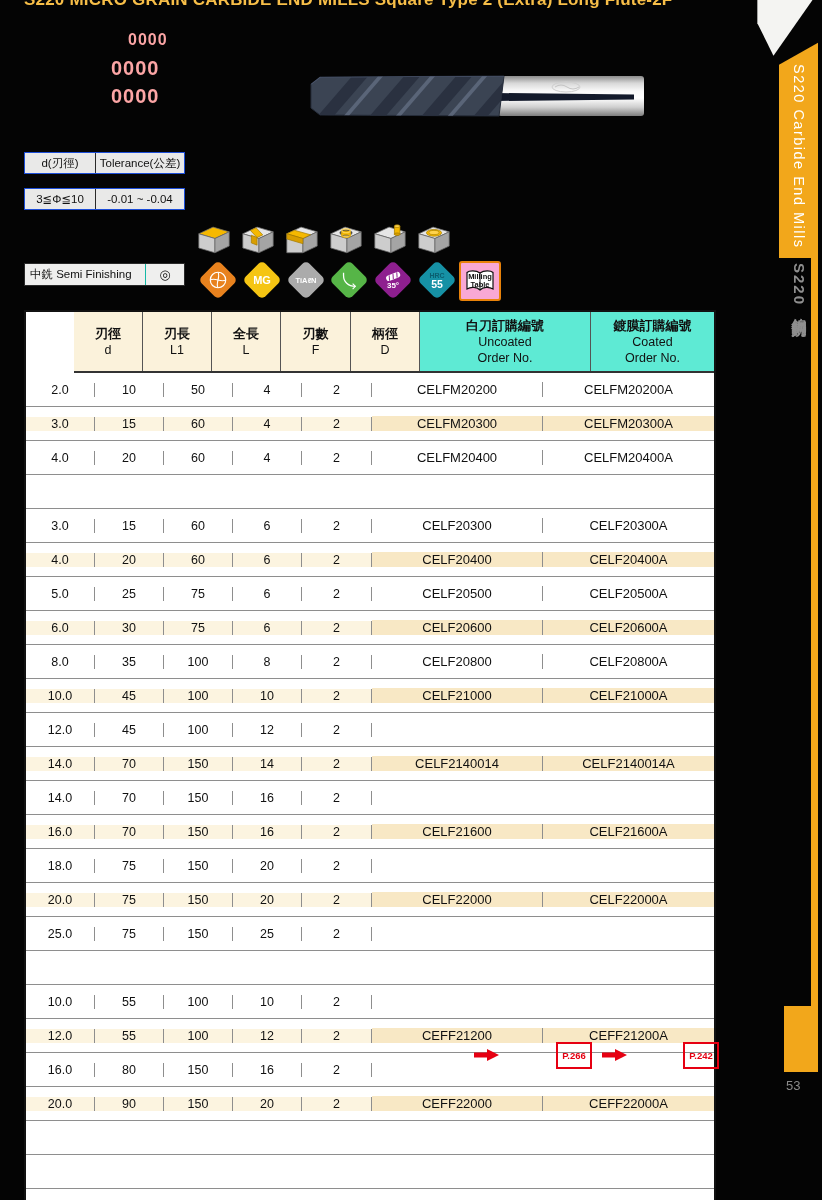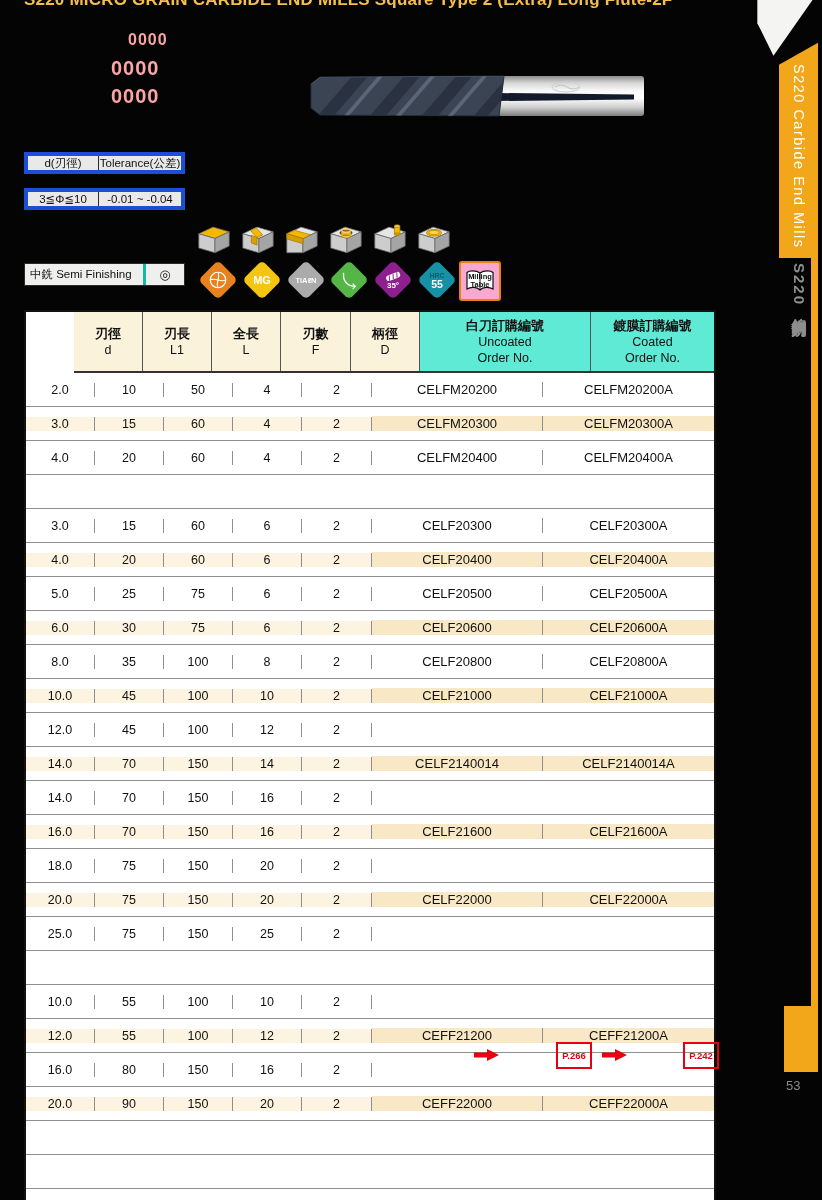--- a/index.html
+++ b/index.html
@@ -29,30 +29,30 @@
     letter-spacing:1.5px; padding-top:18px; }
   .side-strip { position:absolute; left:811px; top:256px; width:7px; height:750px; background:#F2A71B; }
   .side-foot  { position:absolute; left:784px; top:1006px; width:34px; height:66px; background:#F2A71B; }
   .side-cn { position:absolute; left:780px; top:263px; width:28px; height:140px;
     writing-mode:vertical-rl; color:#8F8F8F; font-size:15px; font-weight:bold;
     letter-spacing:2px; text-align:left; }
   .page-num { position:absolute; left:786px; top:1078px; color:#8a8a8a; font-size:13px; }
 
   
   .mini-table { position:absolute; left:24px; width:161px; height:22px;
-    display:flex; background:#E9E9E8; border:4px solid #1d4ed8; }
+    display:flex; background:#E9E9E8; border:1px solid #1d4ed8; }
   .mini-cell { display:flex; align-items:center; justify-content:center;
     font-size:11.5px; color:#111; }
   .mini-cell.first { width:71px; border-right:1px solid #2a2a2a; }
   .mini-cell.rest  { flex:1; }
   .tol-head { top:152px; } .tol-val { top:188px; }
   .finish-box { position:absolute; left:24px; top:263px; width:161px; height:23px;
     display:flex; background:#EFEFEE; border:1px solid #2a2a2a; }
   .finish-label { flex:1; display:flex; align-items:center; padding-left:5px;
-    font-size:11.5px; color:#111; border-right:3px solid #14b8a6; }
+    font-size:11.5px; color:#111; border-right:1px solid #14b8a6; }
   .finish-grade { width:38px; display:flex; align-items:center; justify-content:center;
     font-size:13px; color:#111; }
 
   
   .ops-row { position:absolute; left:195px; top:222px; display:flex; gap:6px; }
   .op-icon { width:38px; height:33px; }
 
   
   .diamond { position:absolute; top:266px; width:28px; height:28px;
     transform:rotate(45deg); border-radius:5px; }

